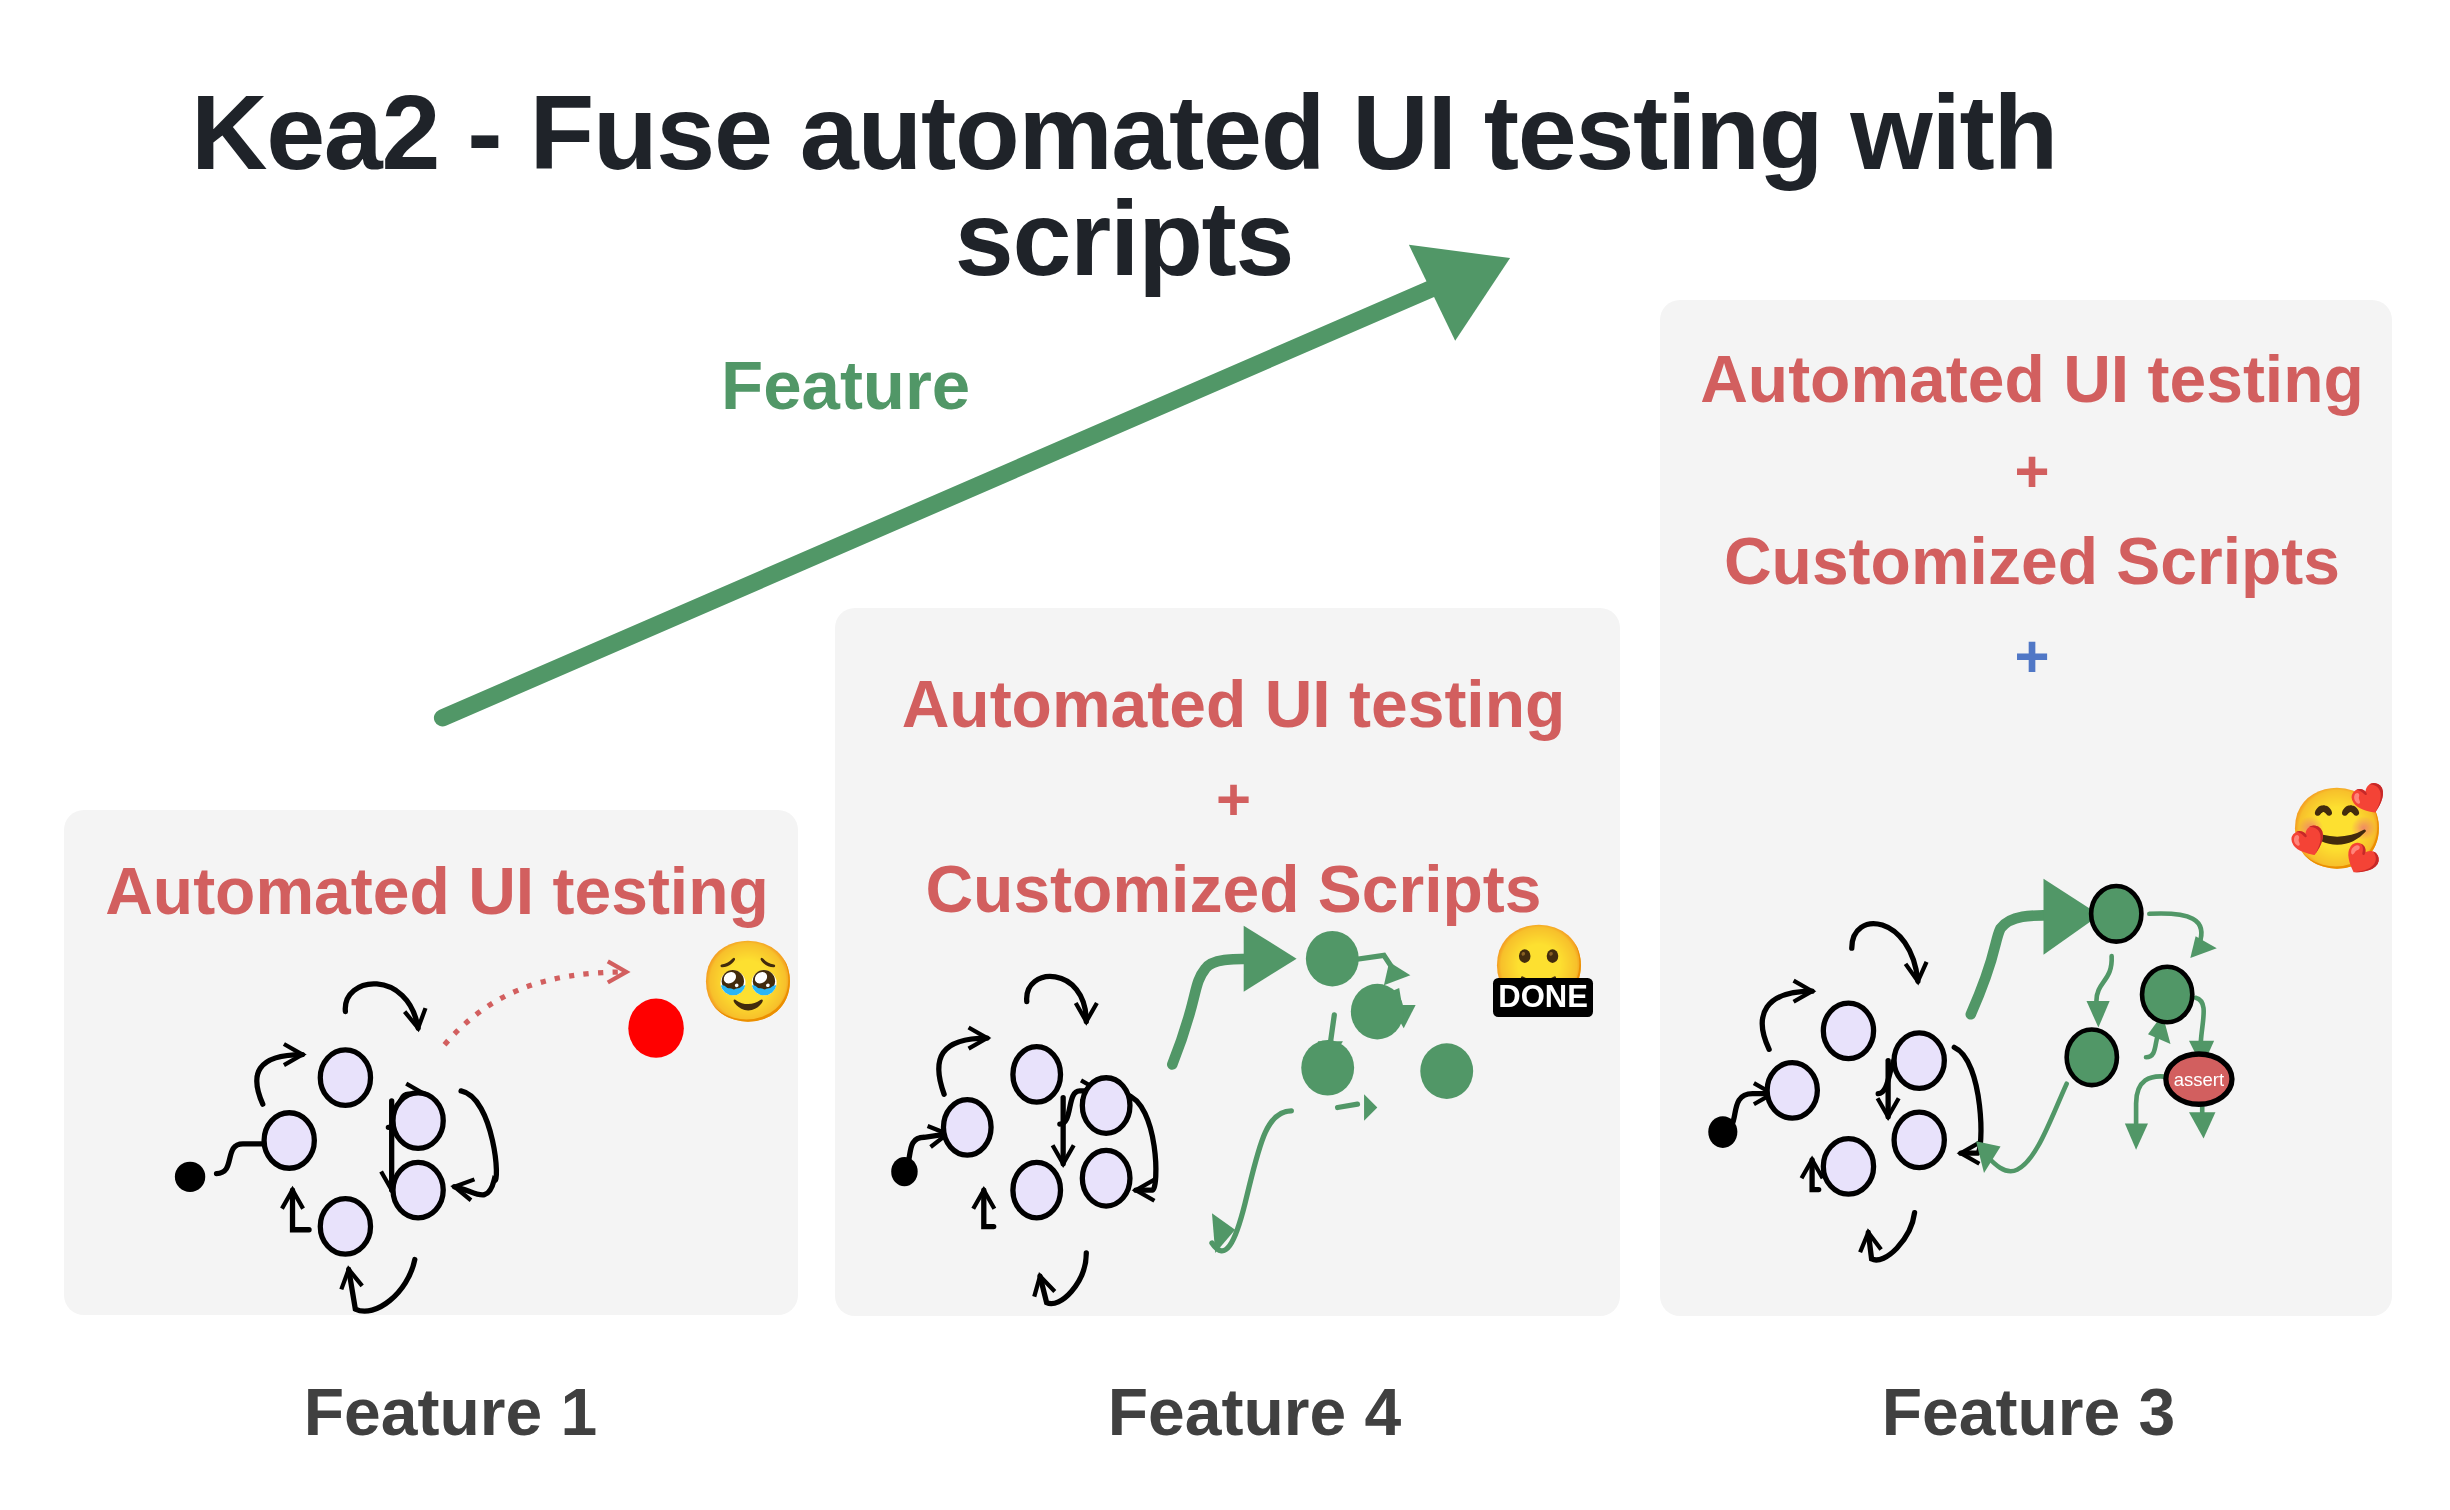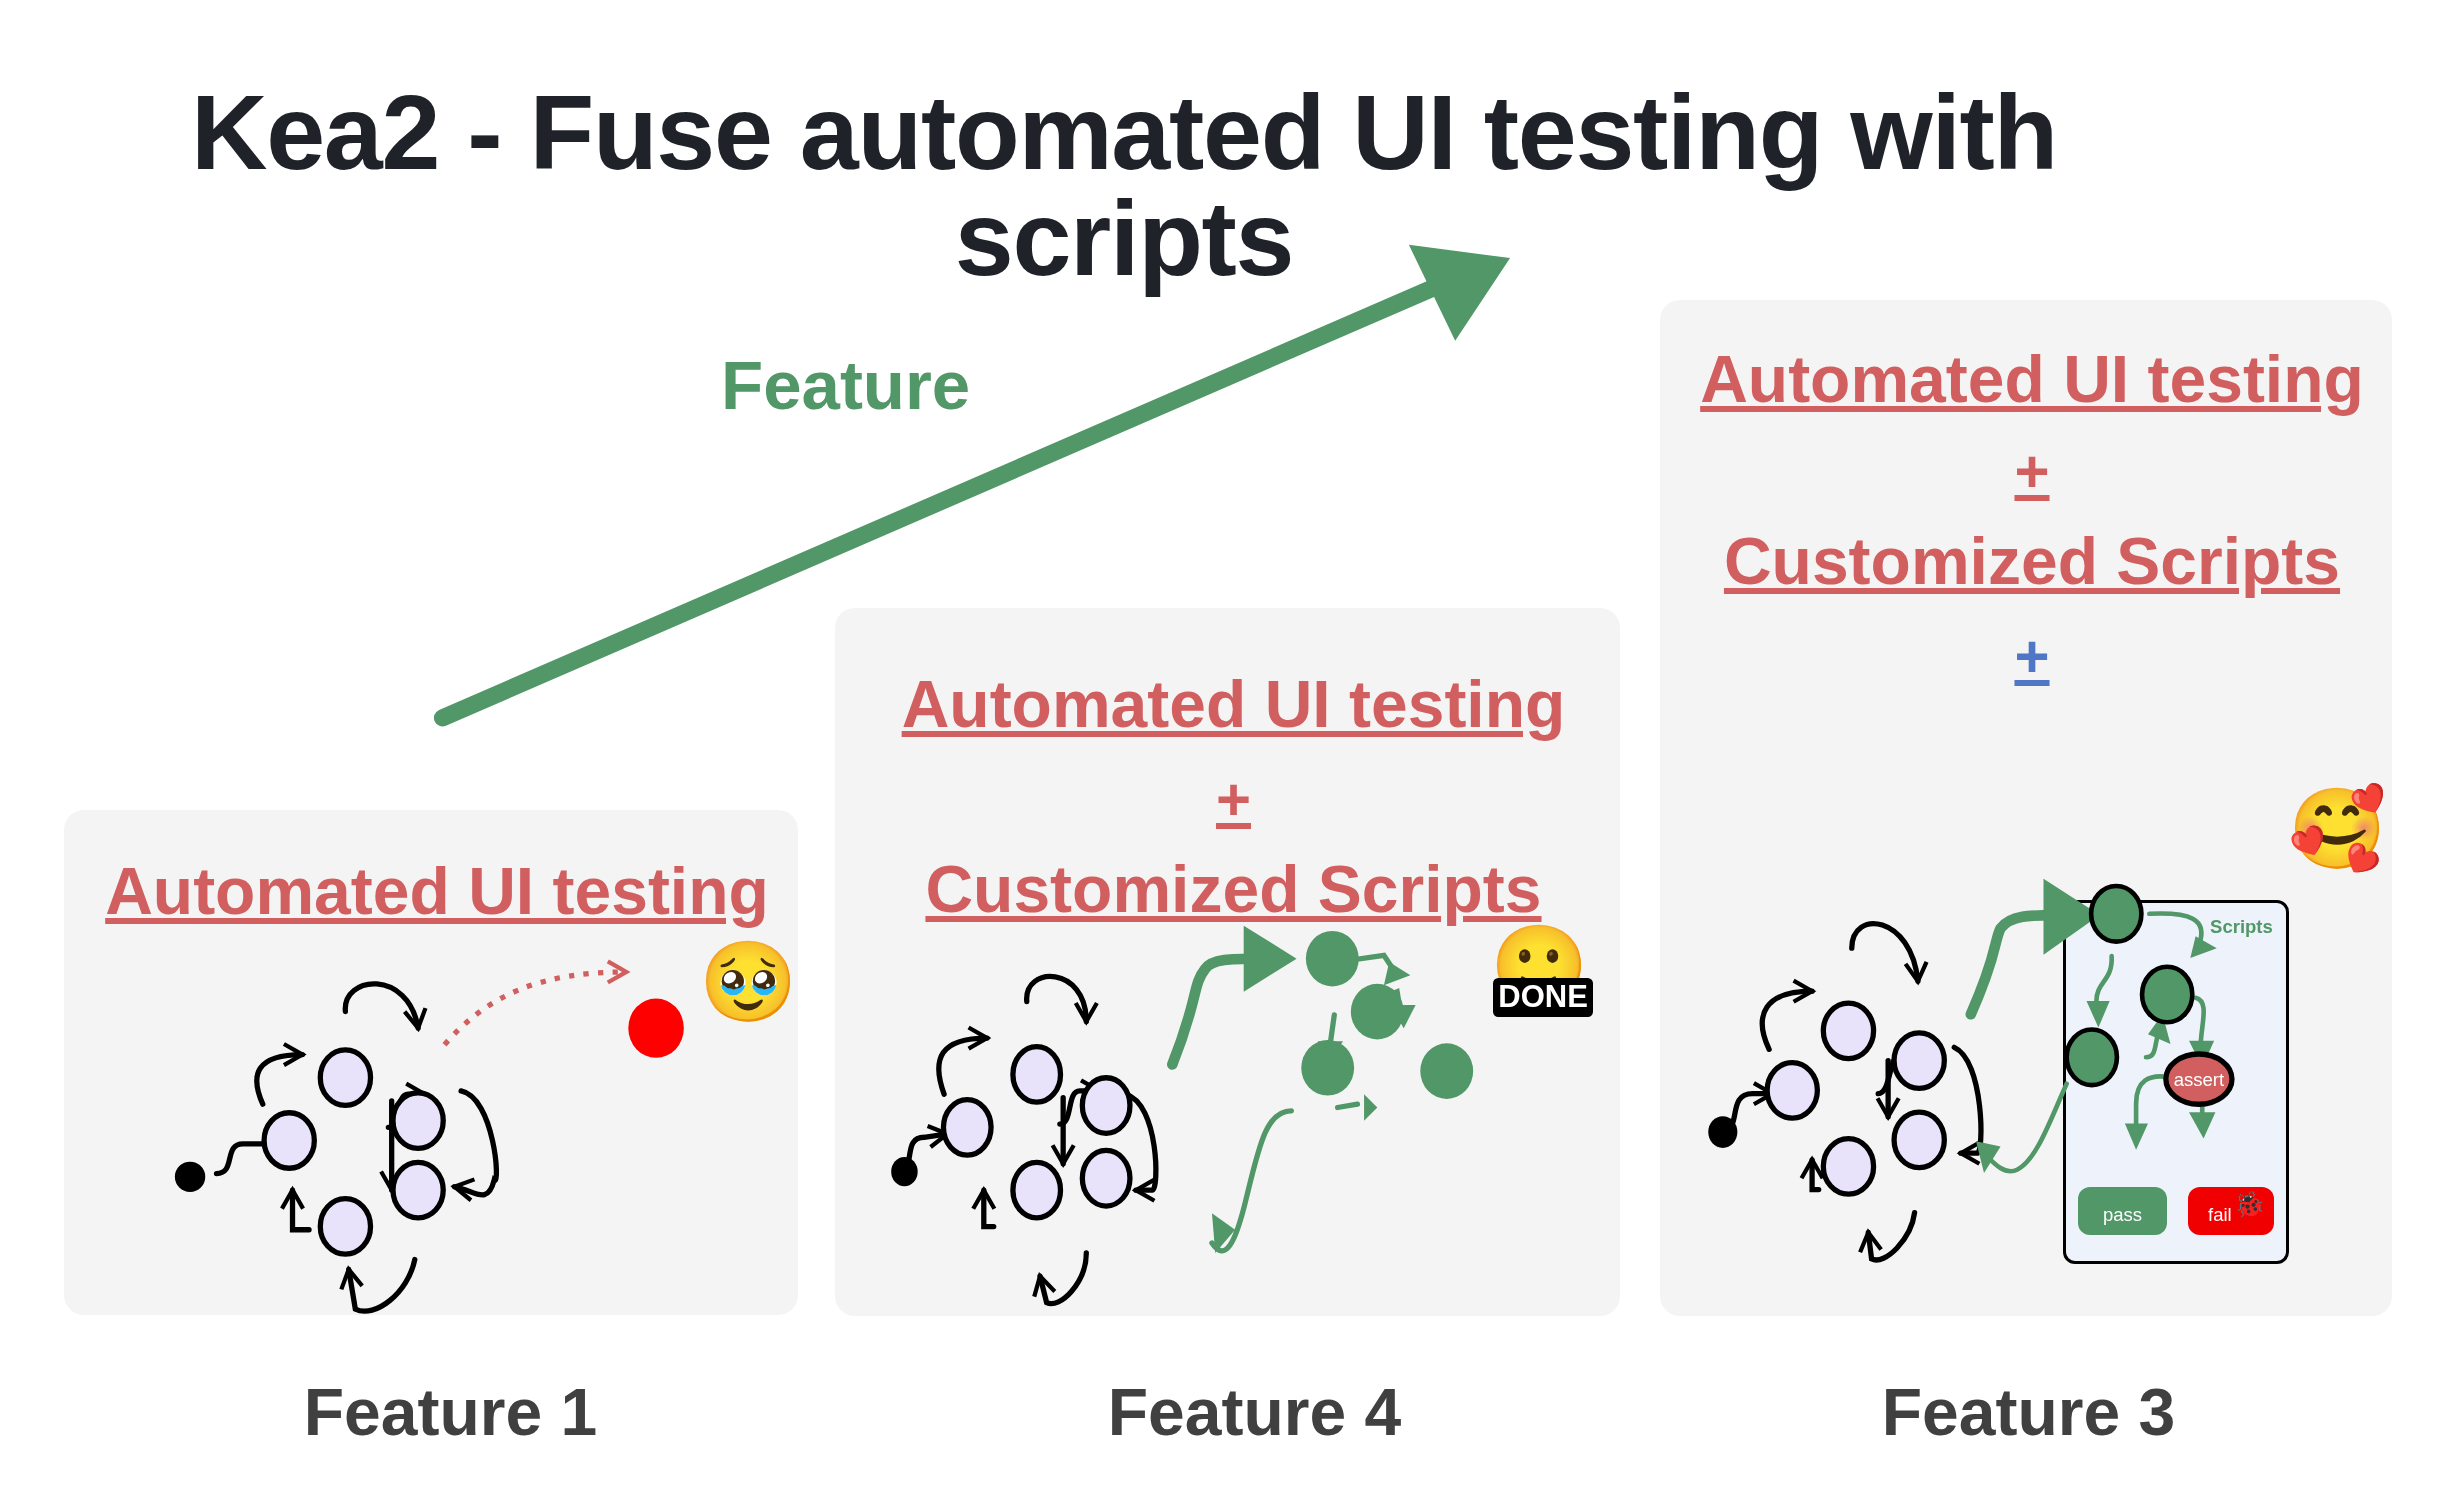--- a/index.html
+++ b/index.html
@@ -3,21 +3,21 @@
 <meta charset="utf-8">
 <style>
   html, body { margin:0; padding:0; background:#ffffff; }
   body { width:2450px; height:1511px; position:relative; overflow:hidden;
          font-family:"Liberation Sans","DejaVu Sans",sans-serif; }
   .abs { position:absolute; }
   .title { left:0; width:2096px; top:79px; text-align:center; padding-left:152px; box-sizing:border-box;
            font-size:106px; font-weight:bold; color:#1f2329; letter-spacing:-1.3px; line-height:1; }
   .ability { left:721px; top:351px; font-size:69px; font-weight:bold; color:#519767; line-height:1; }
   .panel { background:#f4f4f4; border-radius:20px; }
-  .ptext { position:absolute; left:12px; right:0; text-align:center; font-weight:bold; line-height:1;text-decoration:underline; }
+  .ptext { position:absolute; left:12px; right:0; text-align:center; font-weight:bold; line-height:1; }
   .red { color:#d25f5f; }
   .blue { color:#5077c6; }
   .feature { font-size:66px; font-weight:bold; color:#404040; text-align:center; width:463px; line-height:1; top:1379px; }
   svg.full { position:absolute; left:0; top:0; }
   .emoji { position:absolute; font-size:79px; line-height:1; }
 </style>
 </head>
 <body>
 
 <div class="abs title">Kea2 - Fuse automated UI testing with scripts</div>
@@ -119,28 +119,20 @@
   </svg>
 </div>
 
 <div class="abs panel" style="left:1660px;top:300px;width:732px;height:1016px;">
   <div class="ptext red" style="top:46px;font-size:66px;">Automated UI testing</div>
   <div class="ptext red" style="top:142px;font-size:60px;">+</div>
   <div class="ptext red" style="top:228px;font-size:66px;">Customized Scripts</div>
   <div class="ptext blue" style="top:327px;font-size:60px;">+</div>
   <div class="emoji" style="left:628px;top:489px;">🥰</div>
 
-  <div style="position:absolute;left:403px;top:600px;width:226px;height:364px;background:#eef3fb;border:3.3px solid #000;border-radius:12px;box-sizing:border-box;">
-    <div style="position:absolute;right:13.2px;top:13.2px;font-size:18.5px;font-weight:bold;color:#519767;">Scripts</div>
-    <div style="position:absolute;left:12px;top:284px;width:89px;height:48px;background:#519767;border-radius:12px;color:#fff;font-size:18.5px;text-align:center;line-height:56px;">pass</div>
-    <div style="position:absolute;left:122px;top:284px;width:86px;height:48px;background:#f00000;border-radius:12px;color:#fff;font-size:18.5px;line-height:56px;padding-left:20px;box-sizing:border-box;">
-      <span>fail</span>
-      <span style="position:absolute;right:8px;top:-10.6px;font-size:25px;">🐞</span>
-    </div>
-  </div>
 
   <svg width="732" height="1016" style="position:absolute;left:0;top:0;" viewBox="0 0 1107 1536">
     <defs>
       <marker id="ah3" viewBox="0 0 10 10" refX="8" refY="5" markerWidth="5" markerHeight="5" orient="auto">
         <path d="M1,1 L8,5 L1,9" fill="none" stroke="#000" stroke-width="1.6"></path>
       </marker>
     </defs>
     <g fill="none" stroke="#000" stroke-width="8" stroke-linecap="round">
       <path d="M95,1255 C125,1255 100,1200 140,1200 L170,1200" marker-end="url(#ah3)"></path>
       <path d="M165,1133 C140,1080 160,1045 230,1045" marker-end="url(#ah3)"></path>

